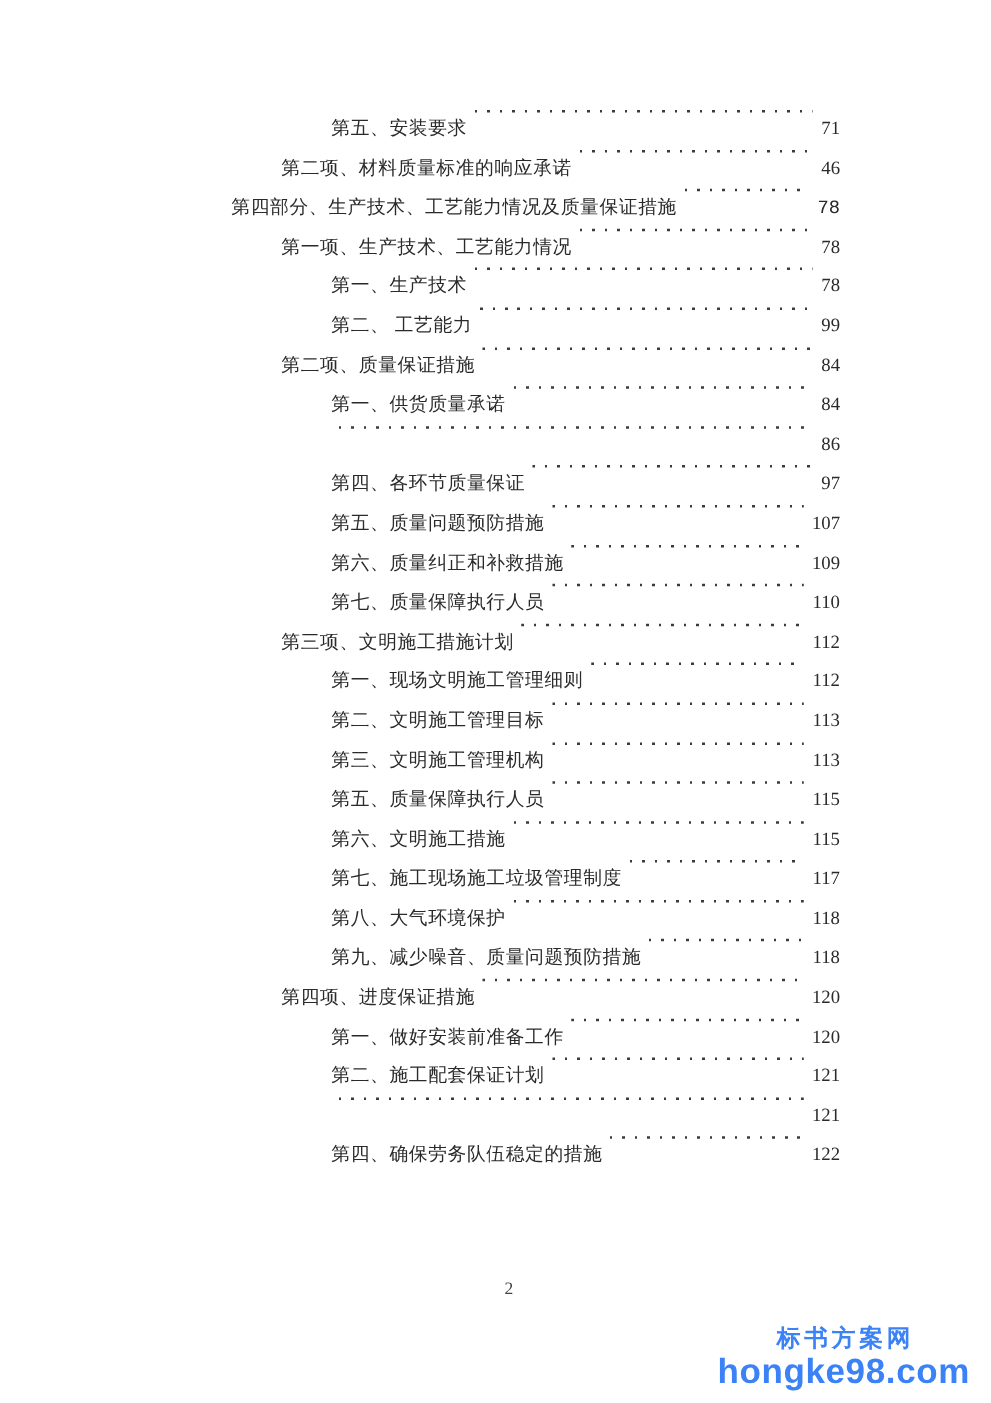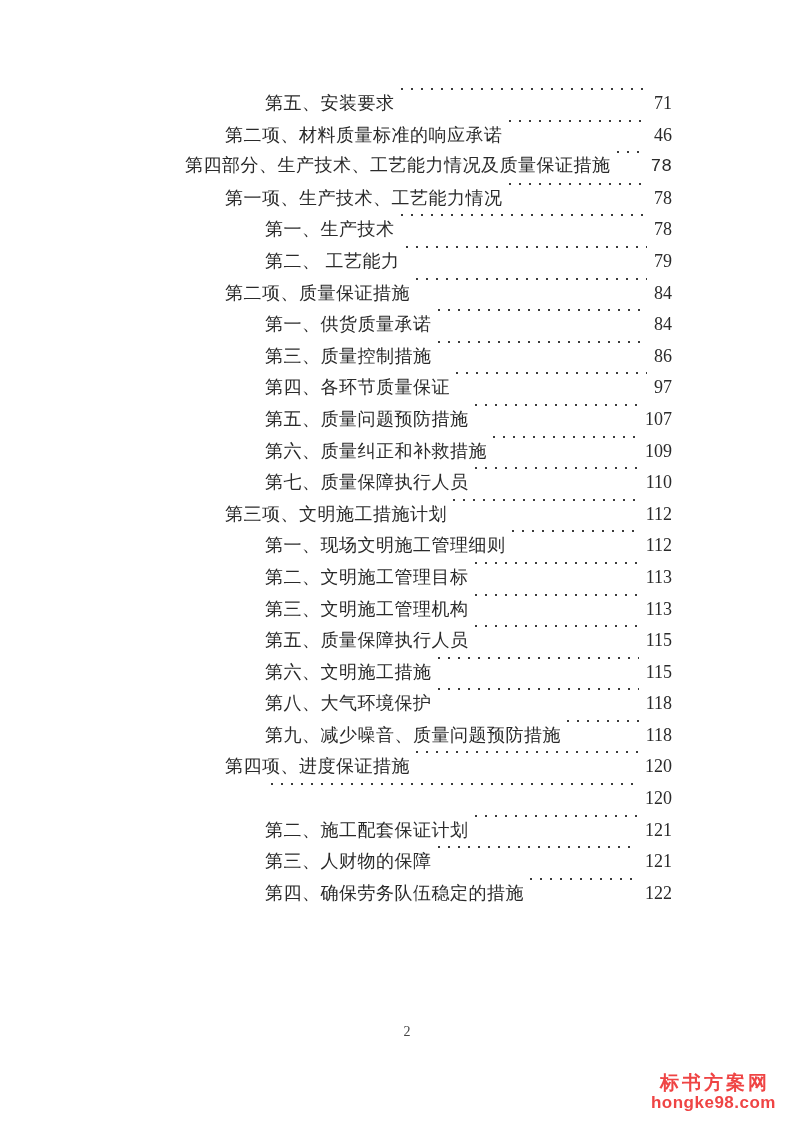--- a/index.html
+++ b/index.html
@@ -20,21 +20,21 @@
     position: absolute;
     left: 185px;
     top: 88px;
     width: 487px;
   }
   .toc-row {
     display: flex;
     align-items: center;
     height: 31.6px;
     line-height: 31.6px;
-    font-size: 18px;
+    font-size: 15px;
     letter-spacing: 0.5px;
     white-space: nowrap;
   }
   .toc-row.lvl-1 { padding-left: 0; font-family: Liberation Mono, monospace; }
   .toc-row.lvl-2 { padding-left: 40px; }
   .toc-row.lvl-3 { padding-left: 80px; }
   .toc-title {
     flex: 0 0 auto;
   }
   .toc-dots {
@@ -73,21 +73,21 @@
   .wm-cn {
     display: block;
     font-size: 19px;
     font-weight: 800;
     letter-spacing: 3px;
     margin-right: -3px; 
     margin-bottom: 2px;
   }
   .wm-url {
     display: block;
-    font-size: 17px;
+    font-size: 28px;
     font-weight: 700;
     letter-spacing: 0.5px;
   }
 </style>
 </head>
 <body>
 
 <div class="page">
 
   <div class="toc" id="toc-list">
@@ -112,34 +112,33 @@
     <span class="toc-page">78</span>
   </div>
       <div class="toc-row lvl-3">
     <span class="toc-title">第一、生产技术</span>
     <span class="toc-dots"></span>
     <span class="toc-page">78</span>
   </div>
       <div class="toc-row lvl-3">
     <span class="toc-title">第二、 工艺能力</span>
     <span class="toc-dots"></span>
-    <span class="toc-page">79</span>
+    <span class="toc-page">99</span>
   </div>
       <div class="toc-row lvl-2">
     <span class="toc-title">第二项、质量保证措施</span>
     <span class="toc-dots"></span>
     <span class="toc-page">84</span>
   </div>
       <div class="toc-row lvl-3">
     <span class="toc-title">第一、供货质量承诺</span>
     <span class="toc-dots"></span>
     <span class="toc-page">84</span>
   </div>
       <div class="toc-row lvl-3">
-    <span class="toc-title">第三、质量控制措施</span>
     <span class="toc-dots"></span>
     <span class="toc-page">86</span>
   </div>
       <div class="toc-row lvl-3">
     <span class="toc-title">第四、各环节质量保证</span>
     <span class="toc-dots"></span>
     <span class="toc-page">97</span>
   </div>
       <div class="toc-row lvl-3">
     <span class="toc-title">第五、质量问题预防措施</span>
@@ -180,55 +179,60 @@
     <span class="toc-title">第五、质量保障执行人员</span>
     <span class="toc-dots"></span>
     <span class="toc-page">115</span>
   </div>
       <div class="toc-row lvl-3">
     <span class="toc-title">第六、文明施工措施</span>
     <span class="toc-dots"></span>
     <span class="toc-page">115</span>
   </div>
       <div class="toc-row lvl-3">
+    <span class="toc-title">第七、施工现场施工垃圾管理制度</span>
+    <span class="toc-dots"></span>
+    <span class="toc-page">117</span>
+  </div>
+      <div class="toc-row lvl-3">
     <span class="toc-title">第八、大气环境保护</span>
     <span class="toc-dots"></span>
     <span class="toc-page">118</span>
   </div>
       <div class="toc-row lvl-3">
     <span class="toc-title">第九、减少噪音、质量问题预防措施</span>
     <span class="toc-dots"></span>
     <span class="toc-page">118</span>
   </div>
       <div class="toc-row lvl-2">
     <span class="toc-title">第四项、进度保证措施</span>
     <span class="toc-dots"></span>
     <span class="toc-page">120</span>
   </div>
       <div class="toc-row lvl-3">
+    <span class="toc-title">第一、做好安装前准备工作</span>
     <span class="toc-dots"></span>
     <span class="toc-page">120</span>
   </div>
       <div class="toc-row lvl-3">
     <span class="toc-title">第二、施工配套保证计划</span>
     <span class="toc-dots"></span>
     <span class="toc-page">121</span>
   </div>
       <div class="toc-row lvl-3">
-    <span class="toc-title">第三、人财物的保障</span>
     <span class="toc-dots"></span>
     <span class="toc-page">121</span>
   </div>
       <div class="toc-row lvl-3">
     <span class="toc-title">第四、确保劳务队伍稳定的措施</span>
     <span class="toc-dots"></span>
     <span class="toc-page">122</span>
   </div>
     </div>
 
   <div class="page-number">2</div>
 
-  <div class="watermark" style="color: #ef4444;">
+  <div class="watermark" style="color: #3b82f6;">
     <span class="wm-cn">标书方案网</span>
     <span class="wm-url">hongke98.com</span>
   </div>
 
 </div>
 
 </body></html>

